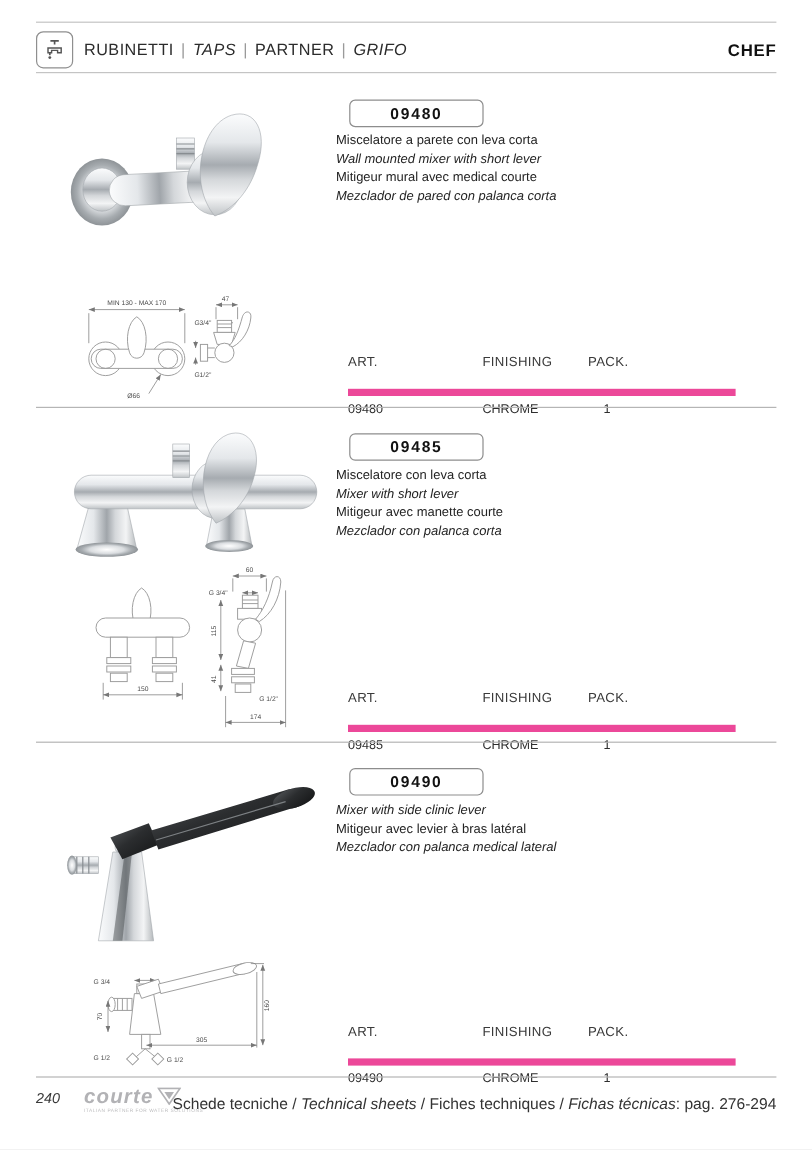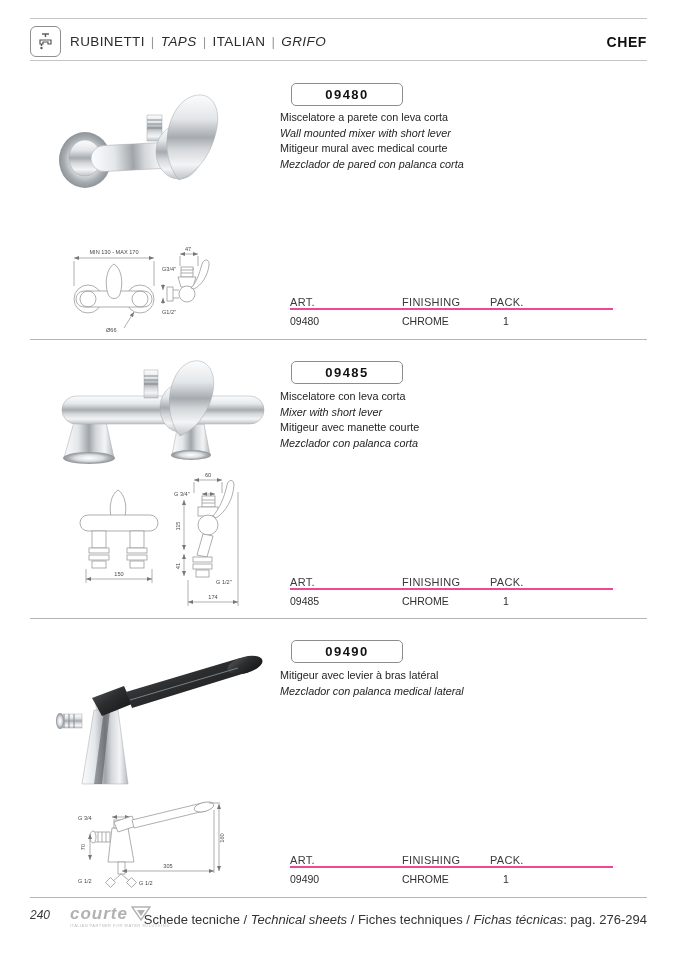--- a/index.html
+++ b/index.html
@@ -25,21 +25,21 @@
 
   
   .badge {
     position:absolute; left:291px; width:112px; height:23px; box-sizing:border-box;
     border:1.5px solid #8d8d8d; border-radius:5px; background:#fff;
     display:flex; align-items:center; justify-content:center;
     font-size:13px; font-weight:bold; letter-spacing:1.5px; color:#111;
   }
   .desc { position:absolute; left:280px; width:340px; font-size:10.8px; line-height:15.6px; color:#242424; }
   .ptable { position:absolute; left:290px; width:323px; font-size:11px; color:#2e2e2e; }
-  .ptable .hrow { display:flex; letter-spacing:.3px; color:#3a3a3a; padding-bottom:0; border-bottom:2px solid #ec4899; }
+  .ptable .hrow { display:flex; letter-spacing:.3px; color:#3a3a3a; padding-bottom:16px; border-bottom:6px solid #ec4899; }
   .ptable .drow { display:flex; padding-top:5px; font-size:10.5px; }
   .col1 { width:112px; } .col2 { width:88px; } .col3 { flex:1; }
   .drow .col3 { padding-left:13px; box-sizing:border-box; }
 
   .photo, .tdraw { position:absolute; }
   .tdraw text { fill:#4a4a4a; font-size:5.6px; font-family:"Liberation Sans","DejaVu Sans",sans-serif; }
   .tdraw .o { fill:#ffffff; stroke:#9b9b9b; stroke-width:.8; }
   .tdraw .n { fill:none; stroke:#9b9b9b; stroke-width:.8; }
   .tdraw .d { stroke:#787878; stroke-width:.6; fill:none; }
   .photo .edge { stroke:#a3a8ac; stroke-width:.5; }
@@ -98,21 +98,21 @@
         <line x1="9.5" y1="2" x2="9.5" y2="5"></line>
         <line x1="6" y1="2" x2="13" y2="2"></line>
         <path d="M4,8 L15,8 L15,12 L12,12 L12,10 L7,10 L7,12 L4,12 Z" stroke-width="1.2"></path>
         <line x1="5.5" y1="12" x2="5.5" y2="14"></line>
       </g>
       <circle cx="5.5" cy="16" r="1.2" fill="#555"></circle>
     </svg>
   </div>
 
   <div class="hdr-title">
-    <span>RUBINETTI</span><span class="sep">|</span><span class="it">TAPS</span><span class="sep">|</span><span>ITALIAN</span><span class="sep">|</span><span class="it">GRIFO</span>
+    <span>RUBINETTI</span><span class="sep">|</span><span class="it">TAPS</span><span class="sep">|</span><span>PARTNER</span><span class="sep">|</span><span class="it">GRIFO</span>
   </div>
   <div class="hdr-collection">CHEF</div>
 
   <div class="hairline" style="top:60px"></div>
 
   <svg class="photo" viewBox="0 0 200 122" style="left:55px;top:88px;width:200px;height:122px">
     <ellipse cx="30" cy="72" rx="26" ry="28" fill="url(#ges)"></ellipse>
     <ellipse cx="30" cy="70" rx="16" ry="18" fill="url(#gcv)" class="edge"></ellipse>
     <rect x="36" y="56" width="84" height="26" rx="13" fill="url(#gch)" transform="rotate(-3 78 69)" class="edge"></rect>
     <rect x="92" y="27" width="15" height="26" fill="url(#gcv)" class="edge"></rect>
@@ -281,20 +281,21 @@
     <rect x="44" y="48" width="22" height="14" rx="3" fill="url(#gcv)" class="edge"></rect>
     <path d="M40,50 L72,38 L80,56 L50,68 Z" fill="url(#gdk)"></path>
     <path d="M74,44 L188,10 C196,8 201,11 202,17 C202,22 197,25 190,26 L80,60 Z" fill="url(#gdk)"></path>
     <ellipse cx="193" cy="17" rx="18" ry="8" transform="rotate(-16 193 17)" fill="url(#gdk)"></ellipse>
     <line x1="78" y1="52" x2="186" y2="20" stroke="#7d8184" stroke-width="1"></line>
   </svg>
 
   <div class="badge" style="top:640px">09490</div>
 
   <div class="desc" style="top:668px">
+    <div class="it">Mixer with side clinic lever</div>
     <div>Mitigeur avec levier à bras latéral</div>
     <div class="it">Mezclador  con palanca medical lateral</div>
   </div>
 
   <svg class="tdraw" viewBox="0 0 150 100" style="left:76px;top:790px;width:150px;height:100px">
     <defs>
         <marker id="a3" orient="auto-start-reverse" markerWidth="6" markerHeight="6" refX="5" refY="2" markerUnits="userSpaceOnUse">
           <path d="M0,0L5,2L0,4Z" fill="#777"></path>
         </marker>
       </defs>

